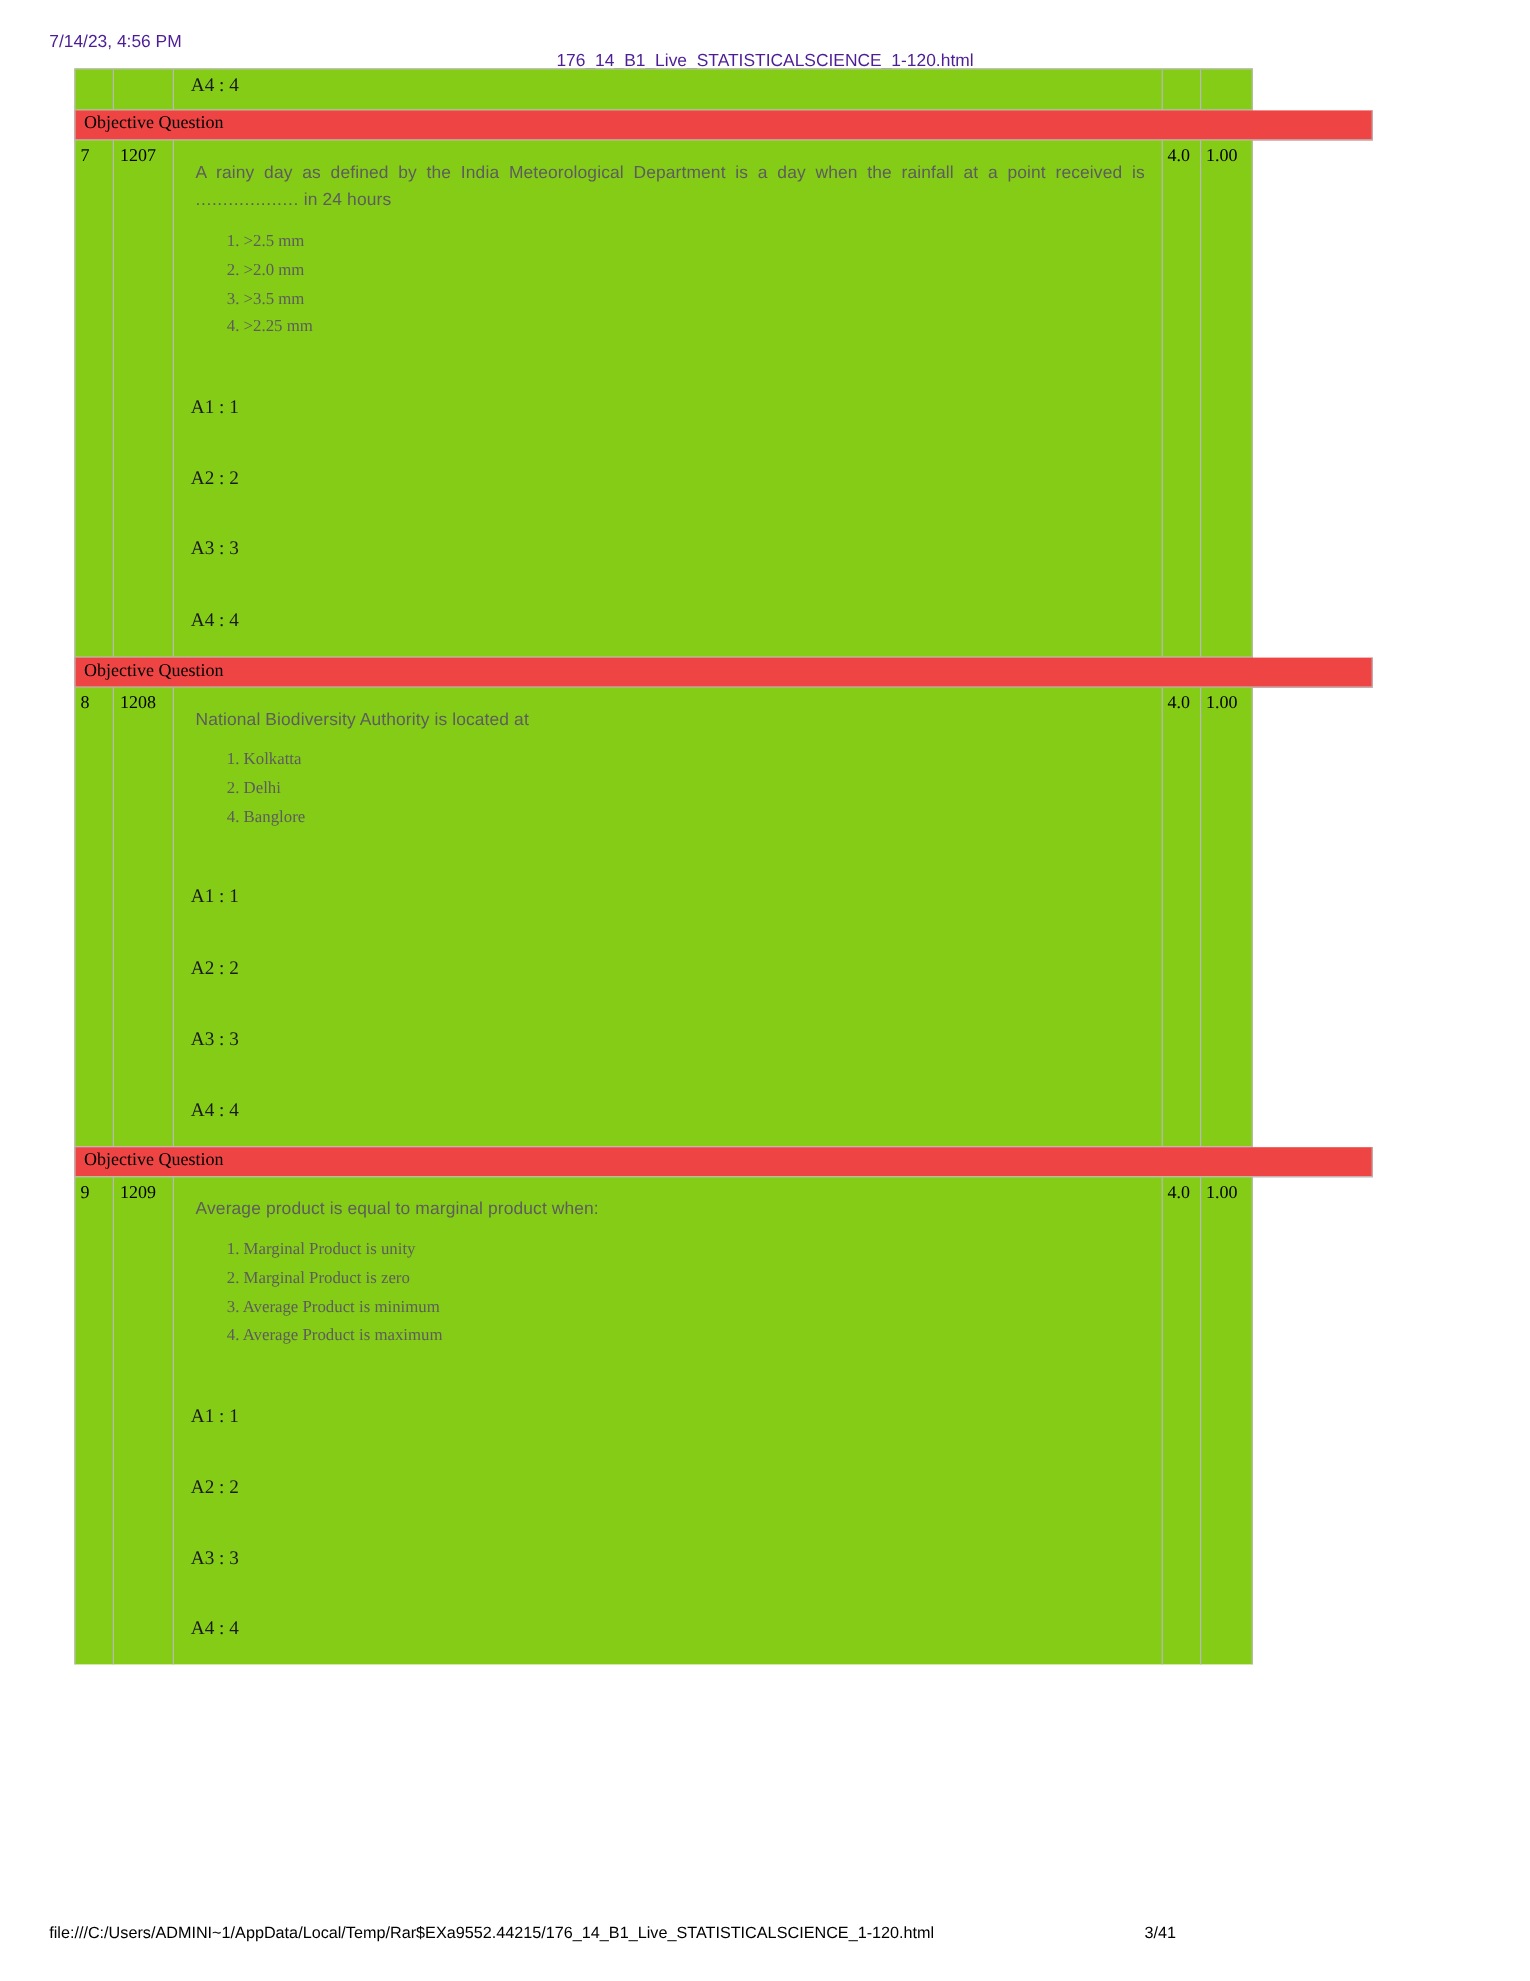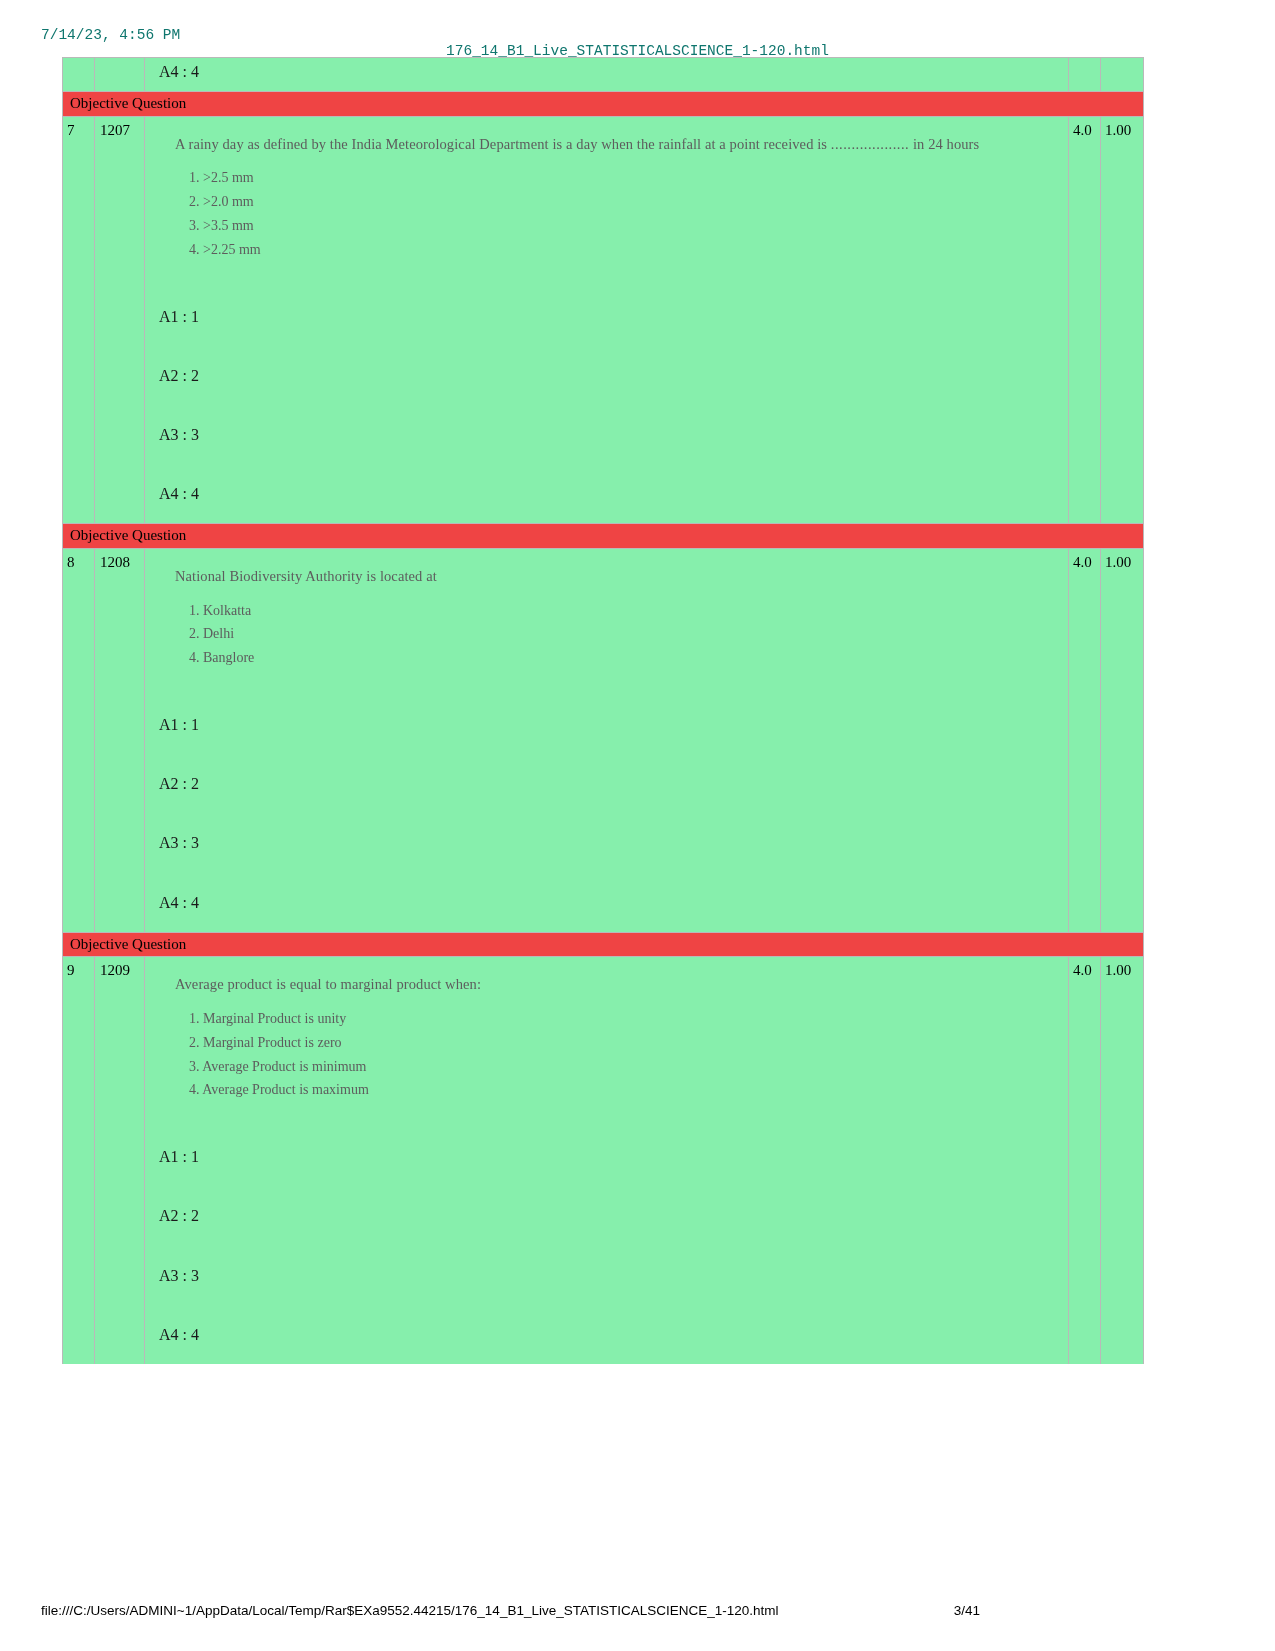--- a/index.html
+++ b/index.html
@@ -17,23 +17,23 @@
     overflow: hidden;
   }
 
   
   .print-header {
     position: absolute;
     top: 27px;
     left: 0;
     width: 1275px;
     height: 22px;
-    font-family: Liberation Mono, monospace;
+    font-family: Liberation Sans, sans-serif;
     font-size: 14.5px;
-    color: #0f766e;
+    color: #4c1d95;
   }
   .print-header .ph-date {
     position: absolute;
     left: 41px;
     top: 0;
     white-space: nowrap;
   }
   .print-header .ph-title {
     position: absolute;
     left: 0;
@@ -70,24 +70,24 @@
   .sheet {
     position: absolute;
     left: 62px;
     top: 57px;
     width: 1082px;
   }
 
   
   .qrow {
     display: flex;
-    width: 1082px;
+    width: 982px;
     border: 1px solid #b9b9b9;
     border-top: none;
-    background: #86efac;
+    background: #84cc16;
   }
   .qrow.first {
     border-top: 1px solid #b9b9b9;
   }
 
   .col-sn {
     width: 32px;
     flex: 0 0 32px;
     border-right: 1px solid #b9b9b9;
     padding: 4px 0 0 4px;
@@ -133,26 +133,26 @@
     font-size: 15px;
     line-height: 1.25;
     background: #ef4444;
   }
 
   
   .qbody {
     padding: 16px 14px 10px 14px;
   }
   .qtext {
-    font-family: Liberation Serif, serif;
+    font-family: Liberation Sans, sans-serif;
     font-size: 14.5px;
     color: #5d5d5d;
     line-height: 1.62;
     text-align: justify;
-    margin: 0 0 8px 16px;
+    margin: 0 0 8px 4px;
     letter-spacing: 0.1px;
   }
   .qtext .dots {
     letter-spacing: 0.5px;
   }
   .opts {
     list-style: none;
     margin: 10px 0 0 0;
     padding: 0 0 0 30px;
     font-family: Liberation Serif, serif;

